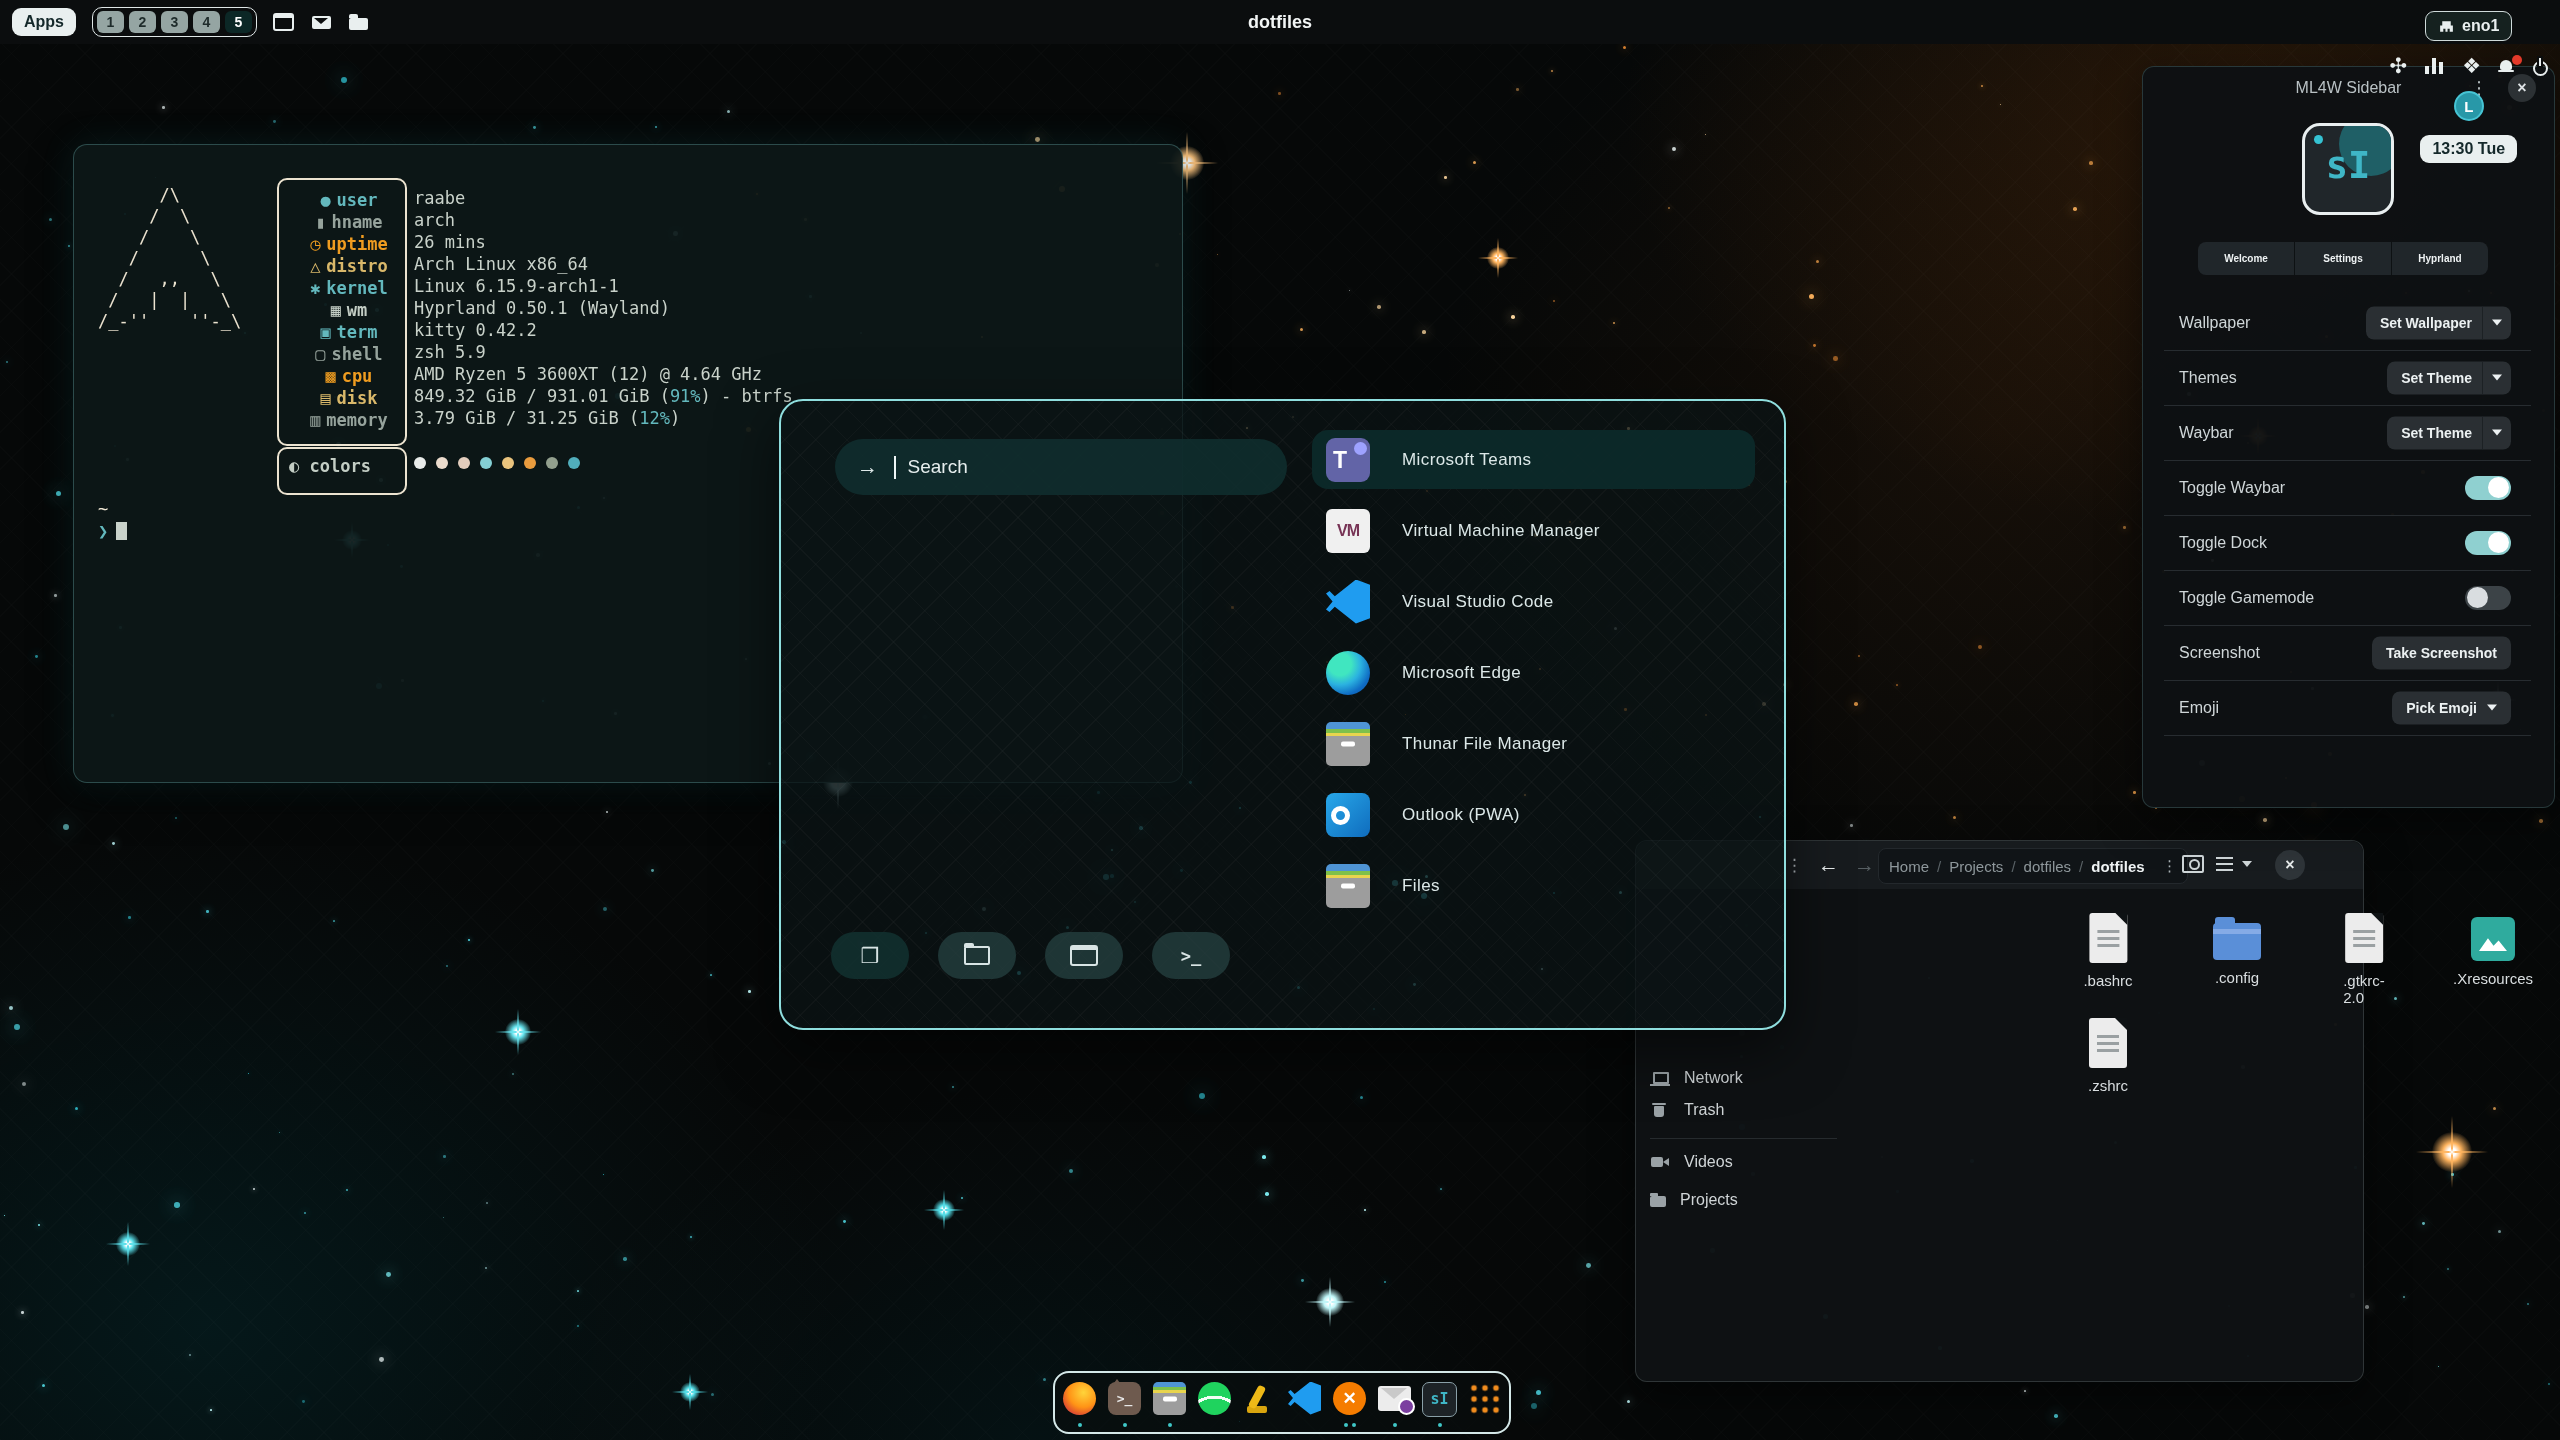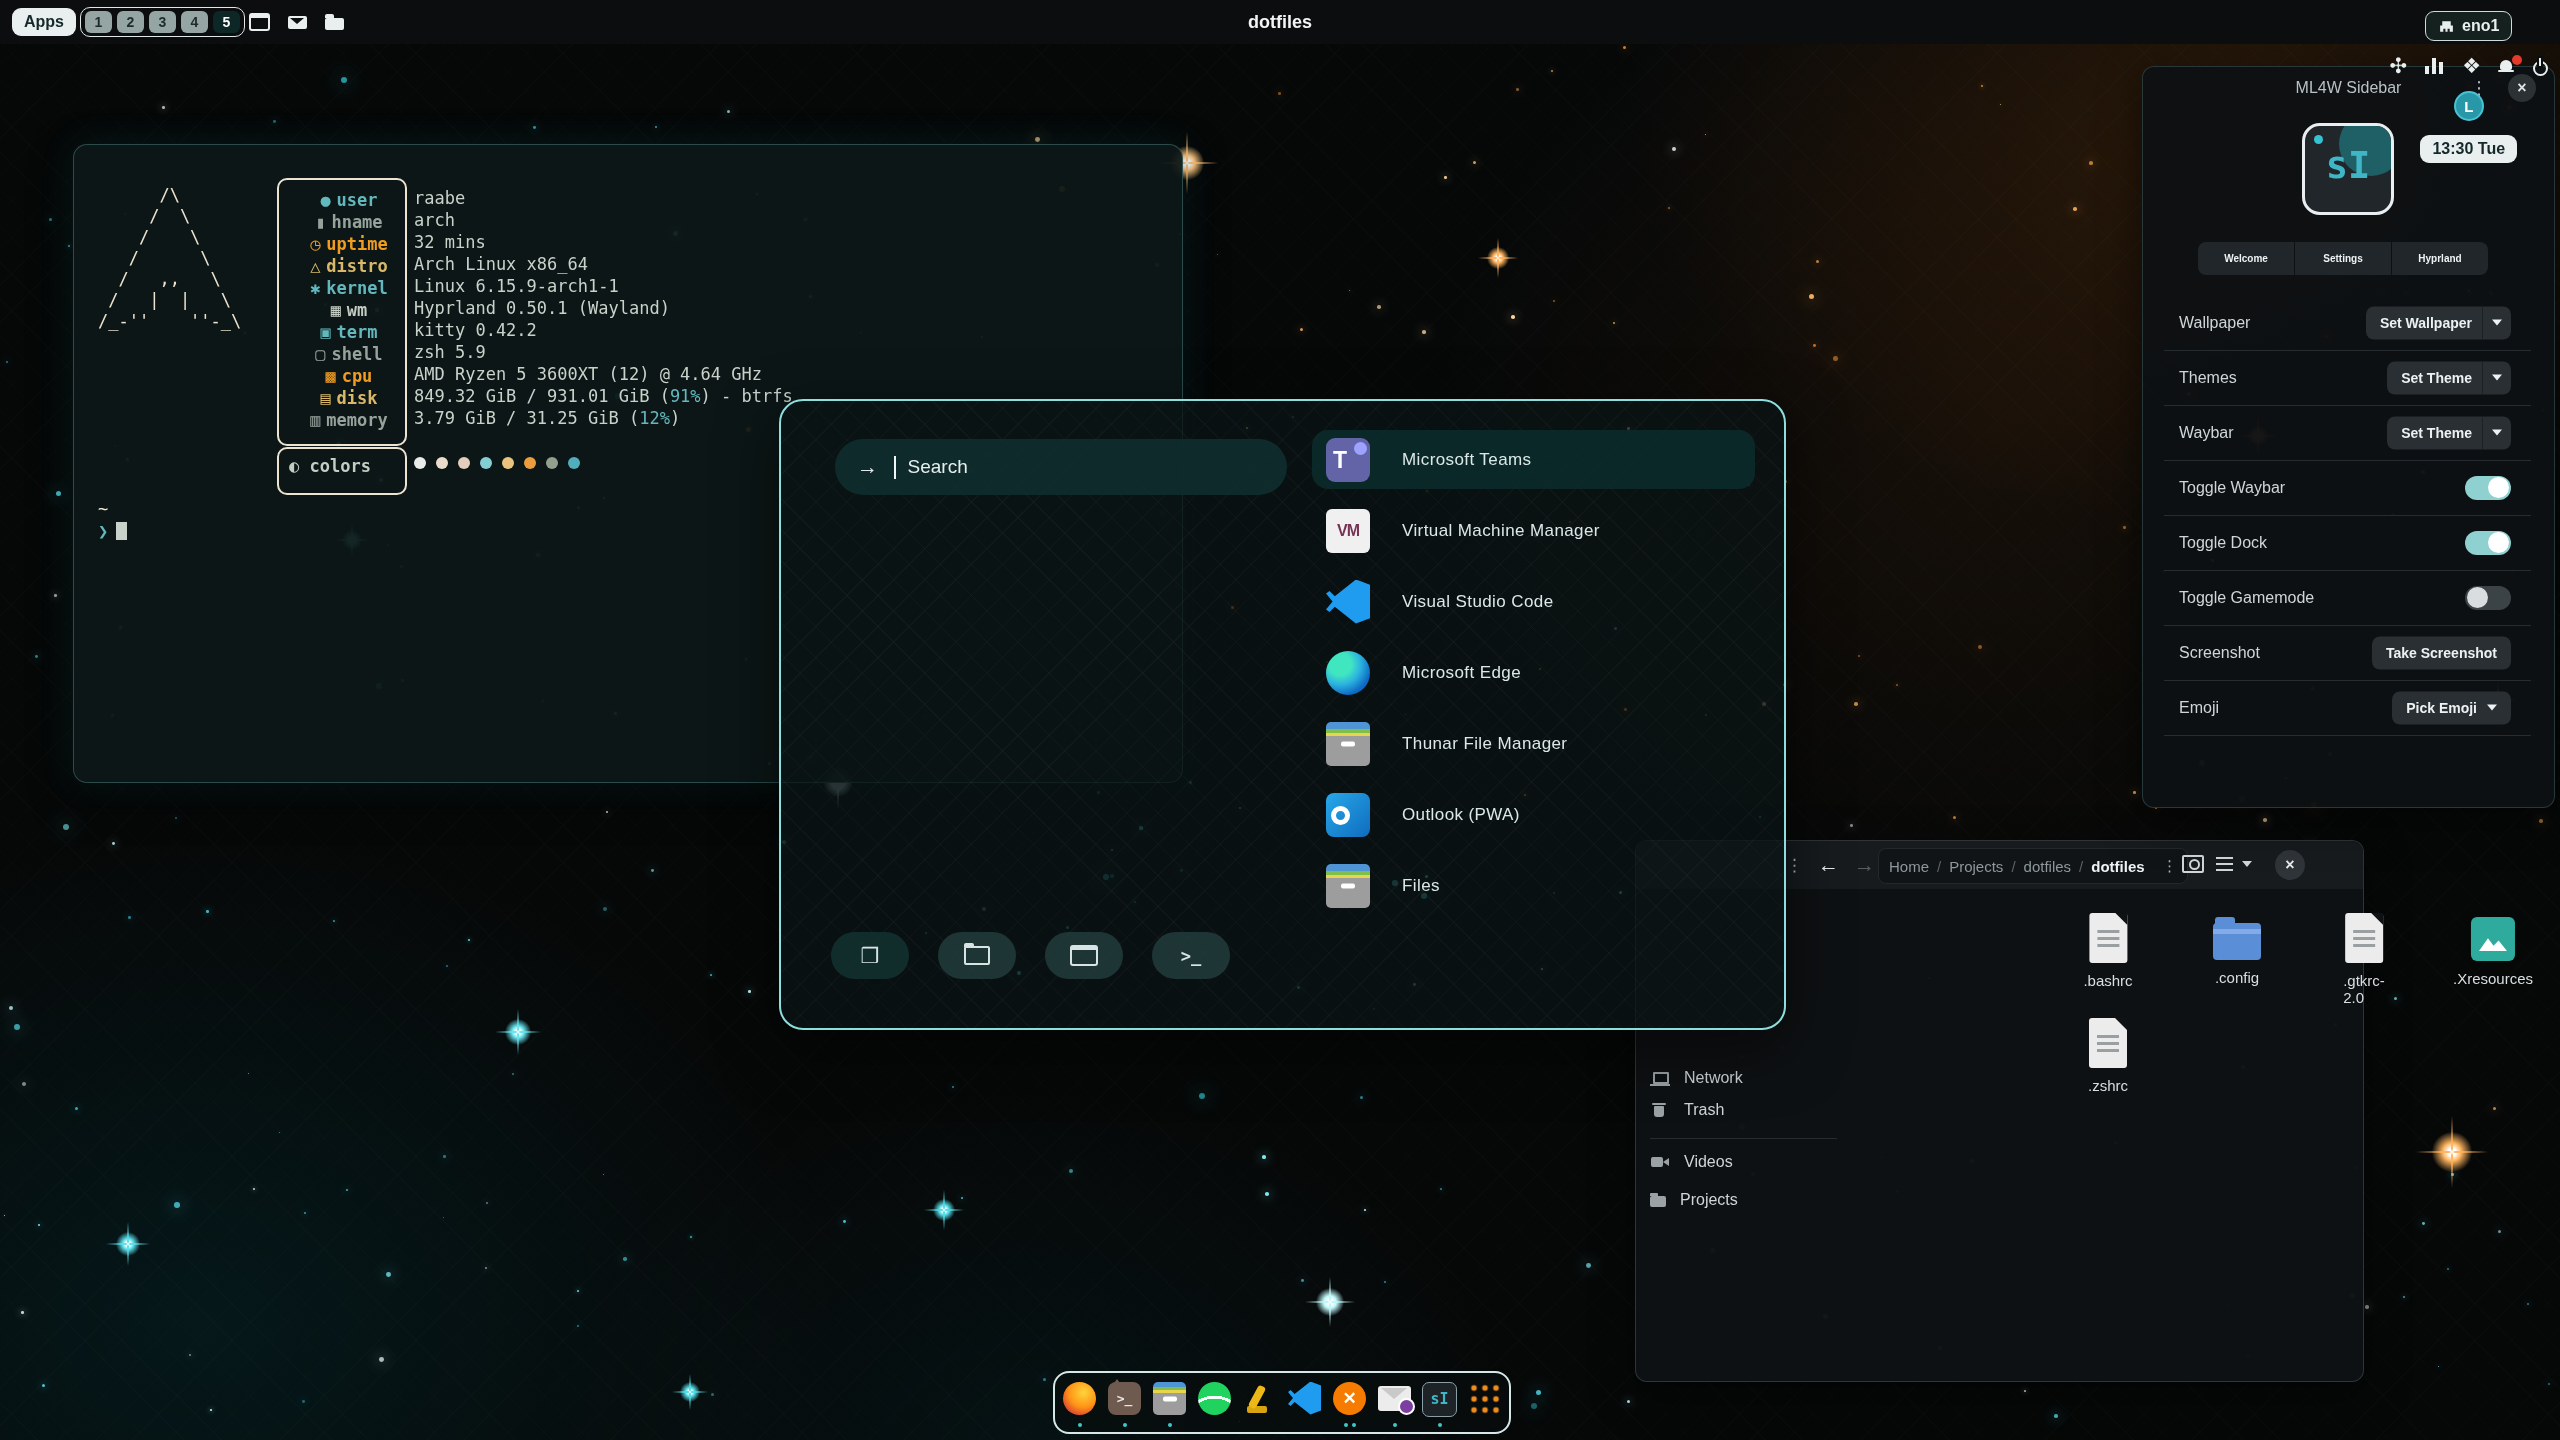--- a/index.html
+++ b/index.html
@@ -21,21 +21,21 @@
   .star{position:absolute;border-radius:50%;}
   .glint{position:absolute;}
   .glint i{position:absolute;display:block;background:radial-gradient(circle, #fff 0 14%, var(--c) 32%, transparent 72%);inset:0;border-radius:50%;}
   .glint b{position:absolute;left:50%;top:-40%;bottom:-40%;width:2px;transform:translateX(-50%);
     background:linear-gradient(to bottom, transparent, var(--c) 45%, #fff 50%, var(--c) 55%, transparent);}
   .glint u{position:absolute;top:50%;left:-40%;right:-40%;height:2px;transform:translateY(-50%);
     background:linear-gradient(to right, transparent, var(--c) 45%, #fff 50%, var(--c) 55%, transparent);}
 
   
   .topbar{position:absolute;left:0;top:0;right:0;height:44px;background:#0b0d0e;z-index:90;
-    display:flex;align-items:center;padding:0 12px;gap:4px;}
+    display:flex;align-items:center;padding:0 12px;gap:16px;}
   .pill{display:flex;align-items:center;gap:7px;height:28px;padding:0 12px;border-radius:9px;
     font-weight:bold;font-size:16px;}
   .pill.white{background:#e9efef;color:#14282a;}
   .pill.orange{background:#f29a27;color:#fff;border:1px solid #f7c480;}
   .pill.dark{background:#15211f;color:#e9efef;border:1px solid #cfdada;}
   .ws-group{display:flex;gap:5px;border:1px solid #dfe7e7;border-radius:10px;padding:3px 4px;}
   .ws{width:27px;height:22px;border-radius:6px;display:flex;align-items:center;justify-content:center;
     font-weight:bold;font-size:14px;}
   .ws.normal{background:#95a5a3;color:#1e2b2b;}
   .ws.active{background:#0c2726;color:#ffffff;}
@@ -634,21 +634,21 @@
     <div class="colors-row">
       <span class="ic">◐</span>
       <span>colors</span>
     </div>
     <div class="ffvals">
 
         <div class="ffval"><span>raabe</span><span class="accent"></span><span></span></div>
 
         <div class="ffval"><span>arch</span><span class="accent"></span><span></span></div>
 
-        <div class="ffval"><span>32 mins</span><span class="accent"></span><span></span></div>
+        <div class="ffval"><span>26 mins</span><span class="accent"></span><span></span></div>
 
         <div class="ffval"><span>Arch Linux x86_64</span><span class="accent"></span><span></span></div>
 
         <div class="ffval"><span>Linux 6.15.9-arch1-1</span><span class="accent"></span><span></span></div>
 
         <div class="ffval"><span>Hyprland 0.50.1 (Wayland)</span><span class="accent"></span><span></span></div>
 
         <div class="ffval"><span>kitty 0.42.2</span><span class="accent"></span><span></span></div>
 
         <div class="ffval"><span>zsh 5.9</span><span class="accent"></span><span></span></div>

